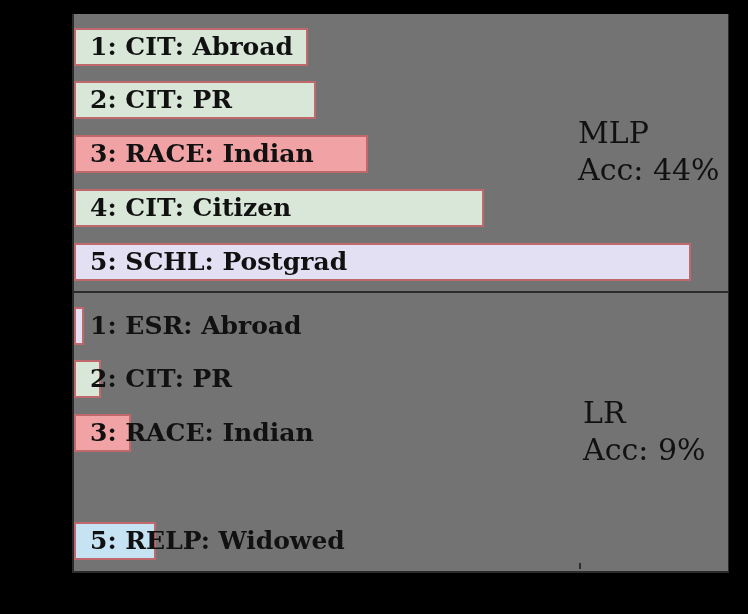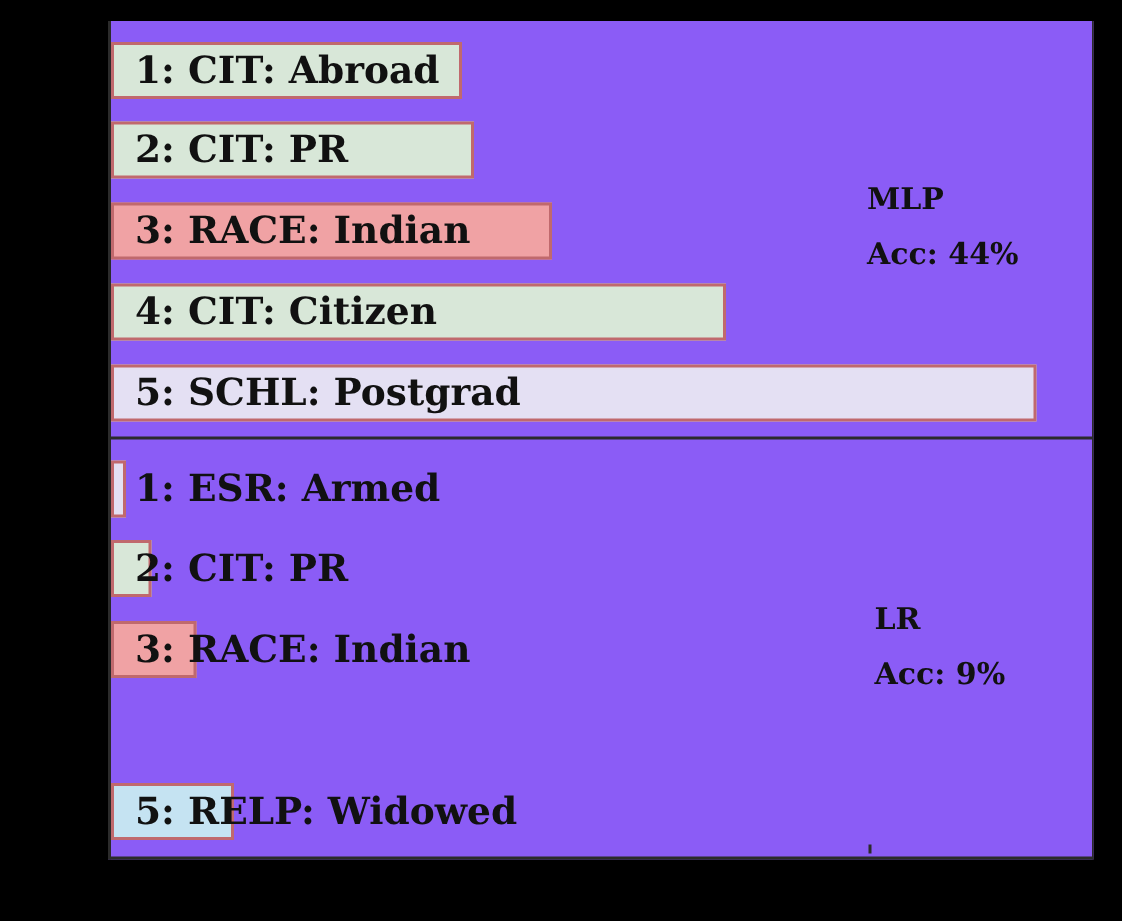--- a/index.html
+++ b/index.html
@@ -17,21 +17,21 @@
     height: 614px;
     background: #000000;
   }
   .plot {
     position: absolute;
     left: 72px;
     top: 14px;
     width: 657px;
     height: 559px;
     box-sizing: border-box;
-    background: #8b5cf6;
+    background: #737373;
     border-left: 2px solid #2b2b2b;
     border-bottom: 2px solid #2b2b2b;
     border-right: 1px solid #2b2b2b;
   }
   .panel {
     position: relative;
     width: 100%;
     box-sizing: border-box;
   }
   .panel.top { height: 277px; }
@@ -57,22 +57,22 @@
     height: 38px;
     line-height: 38px;
     font-size: 25px;
     font-weight: 700;
     color: #111111;
     white-space: nowrap;
     z-index: 2;
   }
   .annotation {
     position: absolute;
-    font-size: 20px;
-    font-weight: 700;
+    font-size: 30px;
+    font-weight: 400;
     color: #111111;
     line-height: 37px;
     white-space: nowrap;
     z-index: 3;
   }
   .xtick {
     position: absolute;
     bottom: 0;
     width: 2px;
     height: 6px;
@@ -106,21 +106,21 @@
           <div class="bar-label">5: SCHL: Postgrad</div>
         </div>
         <div class="annotation" style="left: 504px; top: 100px;">
           <div>MLP</div>
           <div>Acc: 44%</div>
         </div>
       </section>
     <section class="panel bottom">
         <div class="bar-row" style="top: 13.5px;">
           <div class="bar" style="width: 1.5%; background: rgb(228, 224, 243); border-color: rgb(192, 105, 109);"></div>
-          <div class="bar-label">1: ESR: Armed</div>
+          <div class="bar-label">1: ESR: Abroad</div>
         </div>
         <div class="bar-row" style="top: 67.3px;">
           <div class="bar" style="width: 4.1%; background: rgb(216, 231, 216); border-color: rgb(192, 105, 109);"></div>
           <div class="bar-label">2: CIT: PR</div>
         </div>
         <div class="bar-row" style="top: 121.1px;">
           <div class="bar" style="width: 8.7%; background: rgb(240, 162, 164); border-color: rgb(192, 105, 109);"></div>
           <div class="bar-label">3: RACE: Indian</div>
         </div>
         <div class="bar-row" style="top: 228.7px;">

